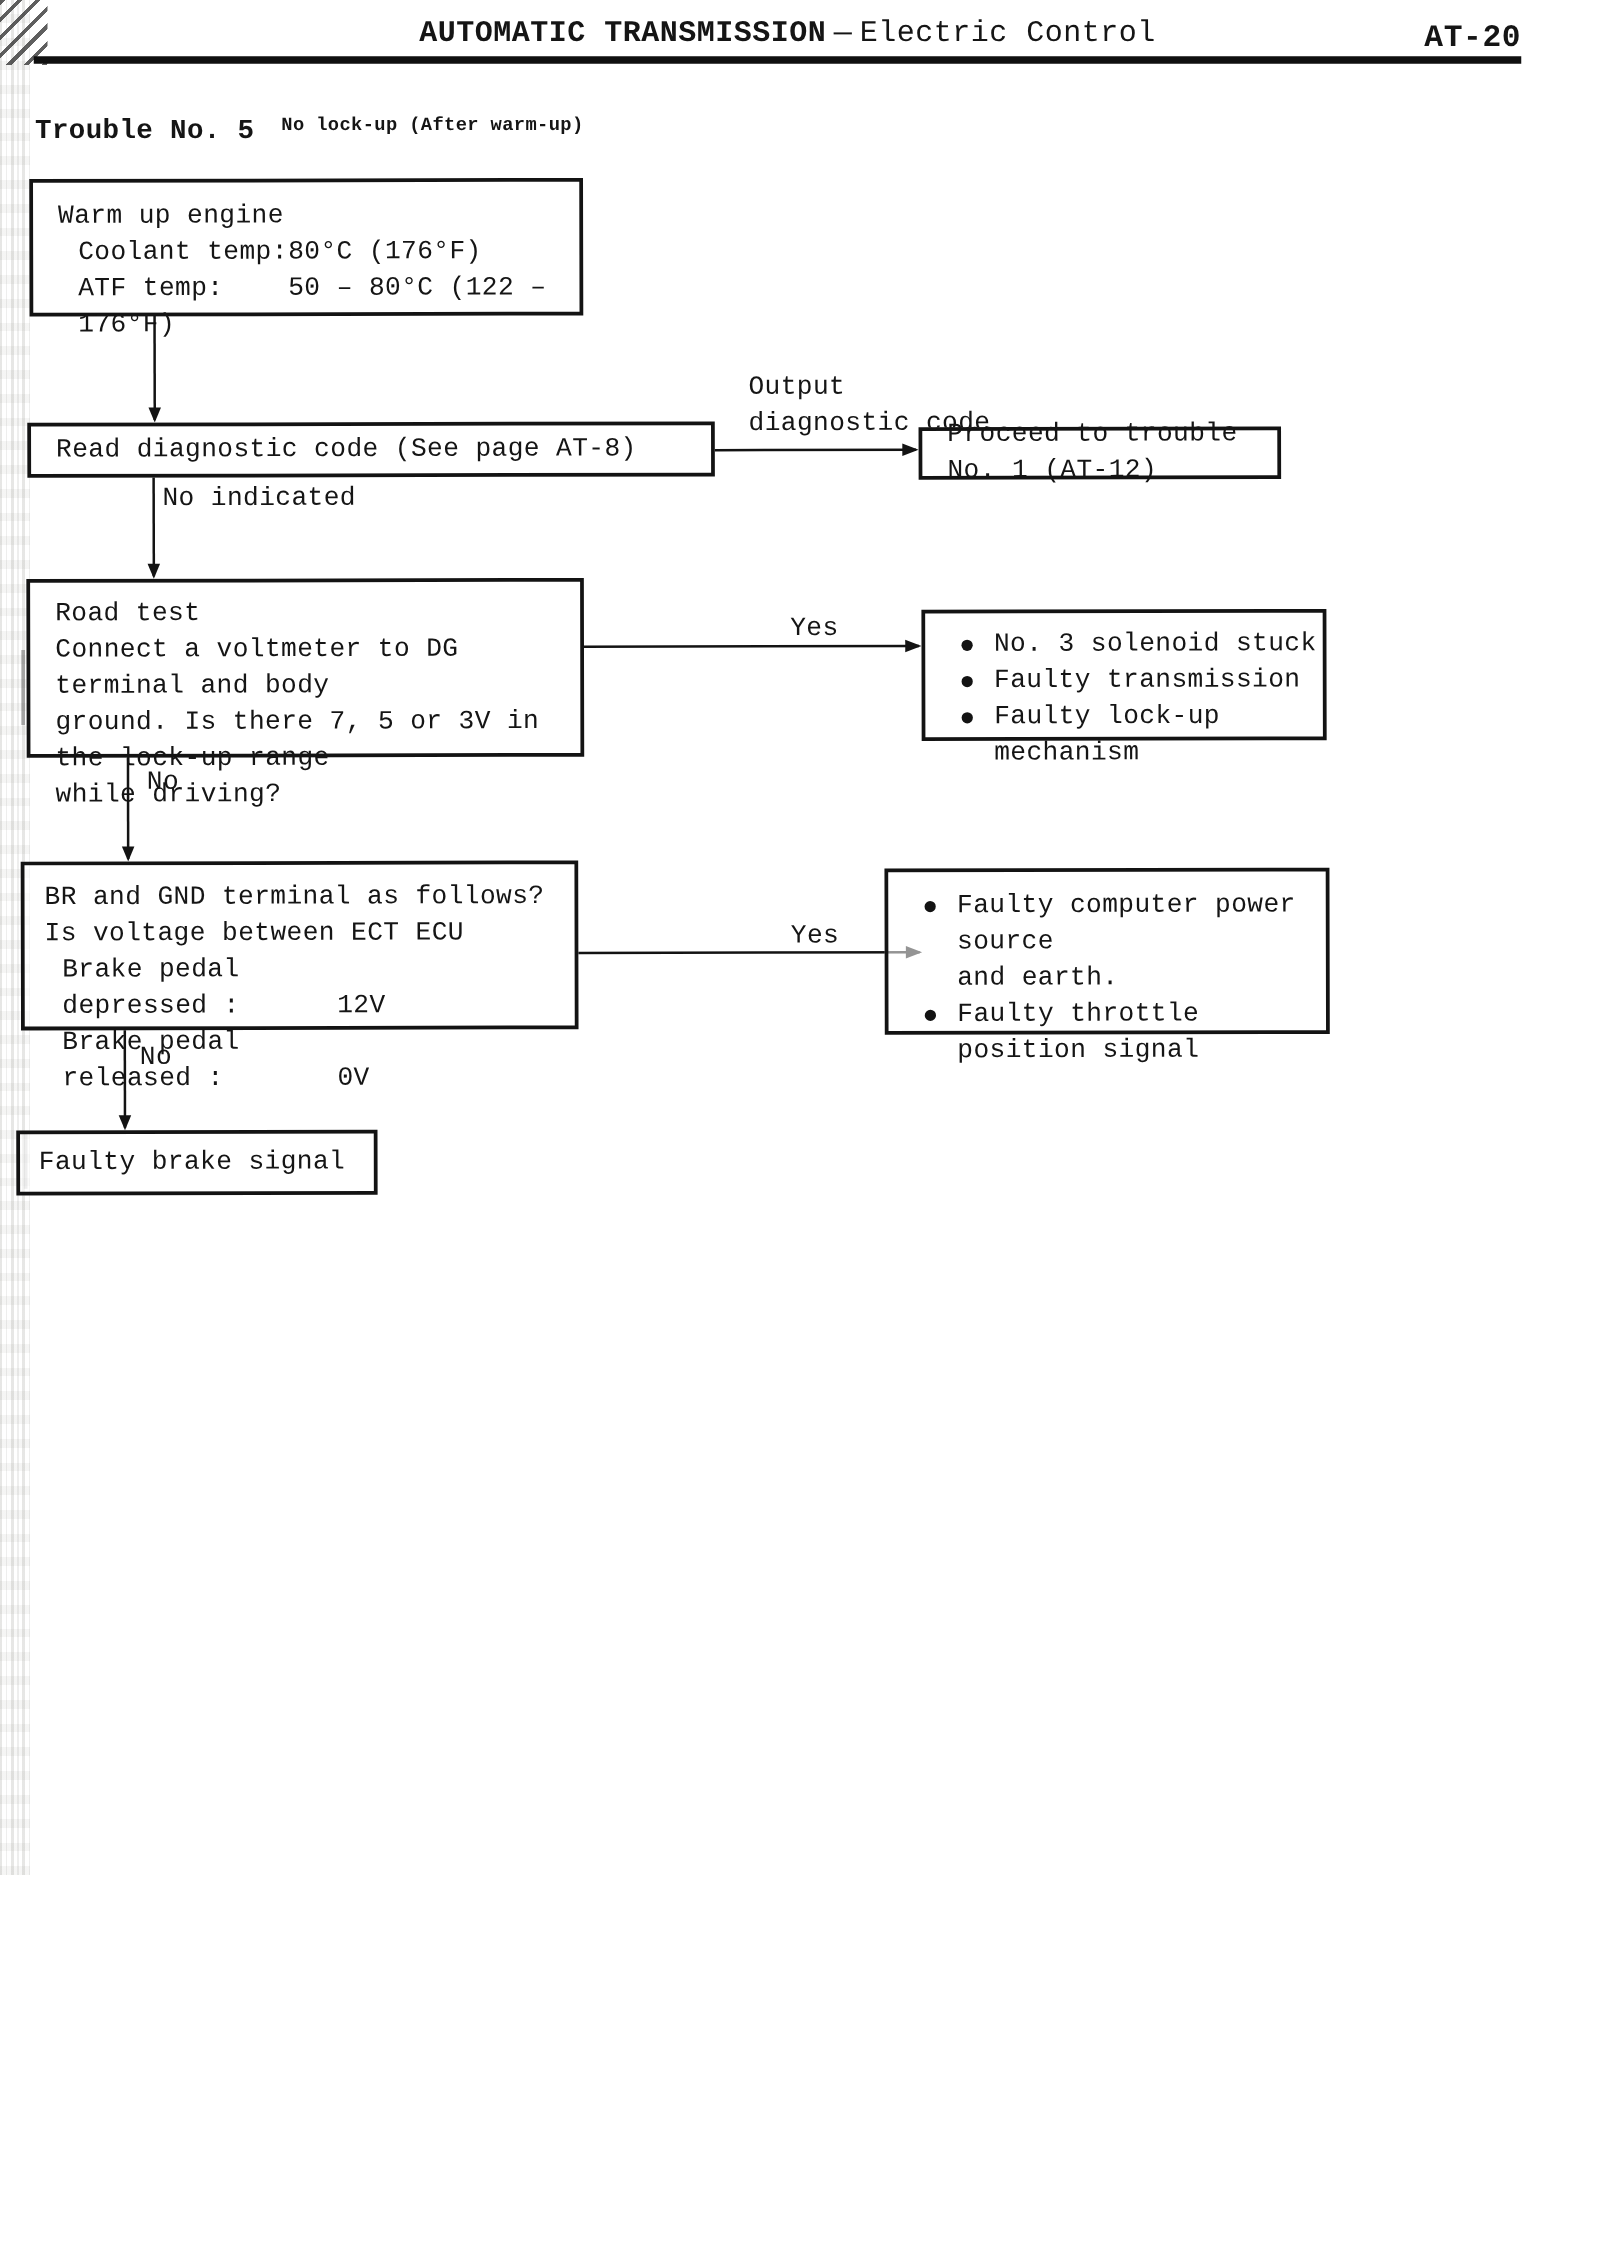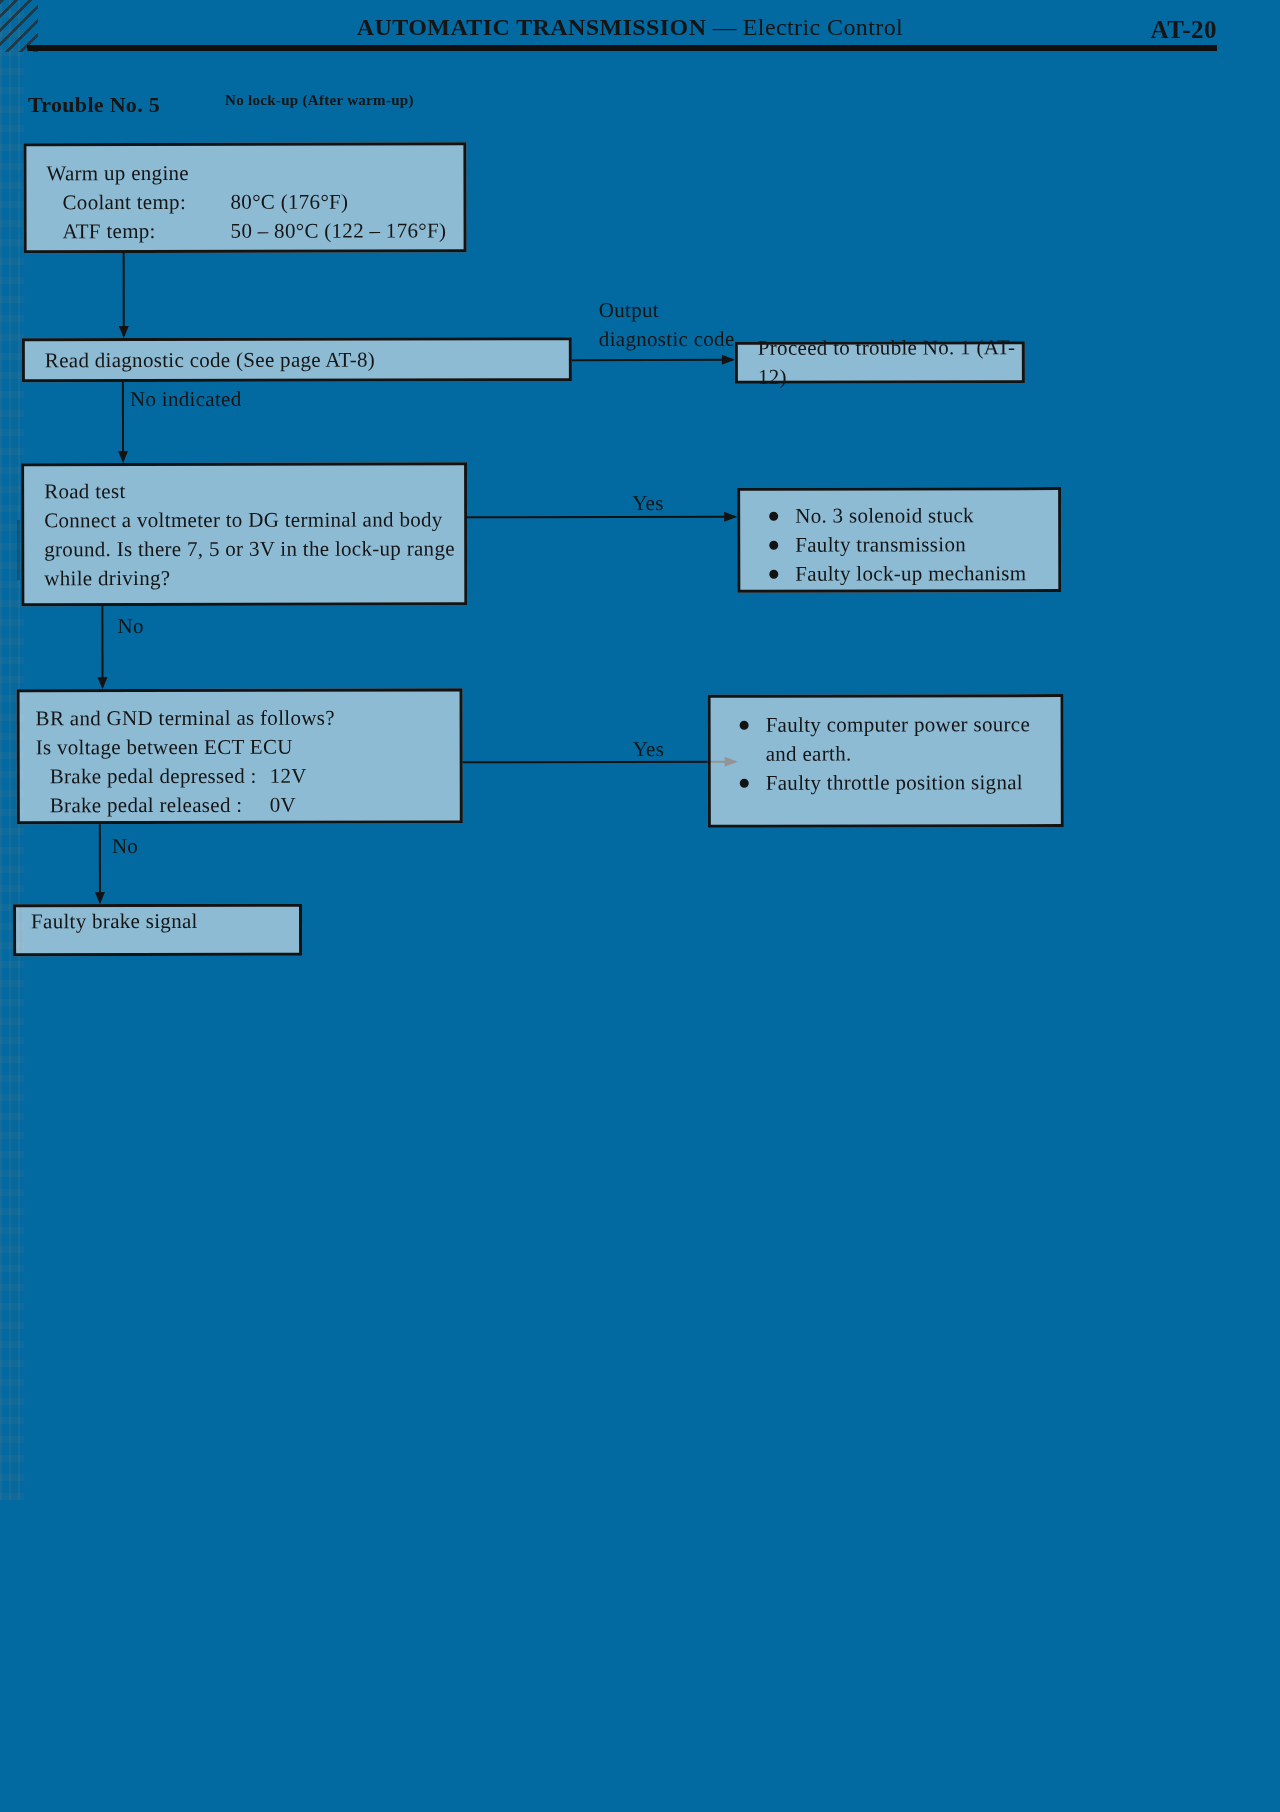--- a/index.html
+++ b/index.html
@@ -1,19 +1,19 @@
 <!DOCTYPE html>
 <html><head>
 <meta charset="utf-8">
 <style>
   html,body{margin:0;padding:0;background:#e8e8e4;}
   .page{
     position:relative;width:1280px;height:1812px;margin:0 auto;
-    background:#0369a1;
-    font-family:Liberation Serif, serif;
+    background:#ffffff;
+    font-family:Liberation Mono, monospace;
     color:#151515;overflow:hidden;
   }
   
   .noise-left{
     position:absolute;left:0;top:0;width:24px;height:1500px;
     background:repeating-linear-gradient(90deg,
       rgba(120,120,112,.18) 0 2px, rgba(0,0,0,0) 2px 5px,
       rgba(90,90,84,.10) 5px 6px, rgba(0,0,0,0) 6px 9px),
       repeating-linear-gradient(0deg,
       rgba(130,130,120,.08) 0 7px, rgba(0,0,0,0) 7px 19px);
@@ -42,21 +42,21 @@
   .chart{position:absolute;left:0;top:0;width:1280px;height:1812px;transform:rotate(-0.12deg);}
   .fbox{position:absolute;border:3px solid #131313;background:rgba(255,255,255,.55);
     box-sizing:border-box;font-size:21px;line-height:29px;letter-spacing:.3px;}
   .b-warm{left:25px;top:142px;width:443px;height:110px;padding:13px 0 0 20px;}
   .b-read{left:23px;top:337px;width:550px;height:44px;display:flex;align-items:center;padding-left:20px;}
   .b-proceed{left:736px;top:342px;width:290px;height:42px;display:flex;align-items:center;padding-left:20px;}
   .b-road{left:22px;top:462px;width:446px;height:143px;padding:11px 0 0 20px;}
   .b-sol{left:738px;top:488px;width:324px;height:105px;padding-top:11px;}
   .b-volt{left:17px;top:688px;width:446px;height:135px;padding:12px 0 0 16px;}
   .b-pow{left:708px;top:695px;width:356px;height:133px;padding-top:13px;}
-  .b-brake{left:13px;top:903px;width:289px;height:52px;display:flex;align-items:flex-start;padding-left:15px;}
+  .b-brake{left:13px;top:903px;width:289px;height:52px;display:flex;align-items:center;padding-left:15px;}
   .ind1{margin-left:16px;}
   .lblcol{display:inline-block;width:168px;}
   .lblcol2{display:inline-block;width:220px;}
   .ind2{margin-left:14px;}
   .bul{display:flex;}
   .bul .dot{width:9px;height:9px;border-radius:50%;background:#131313;margin:10px 17px 0 29px;flex:none;}
   .bul .btxt{flex:1;}
   .wrapline{margin-left:55px;}
   
   .vline{position:absolute;width:2px;background:#131313;}

